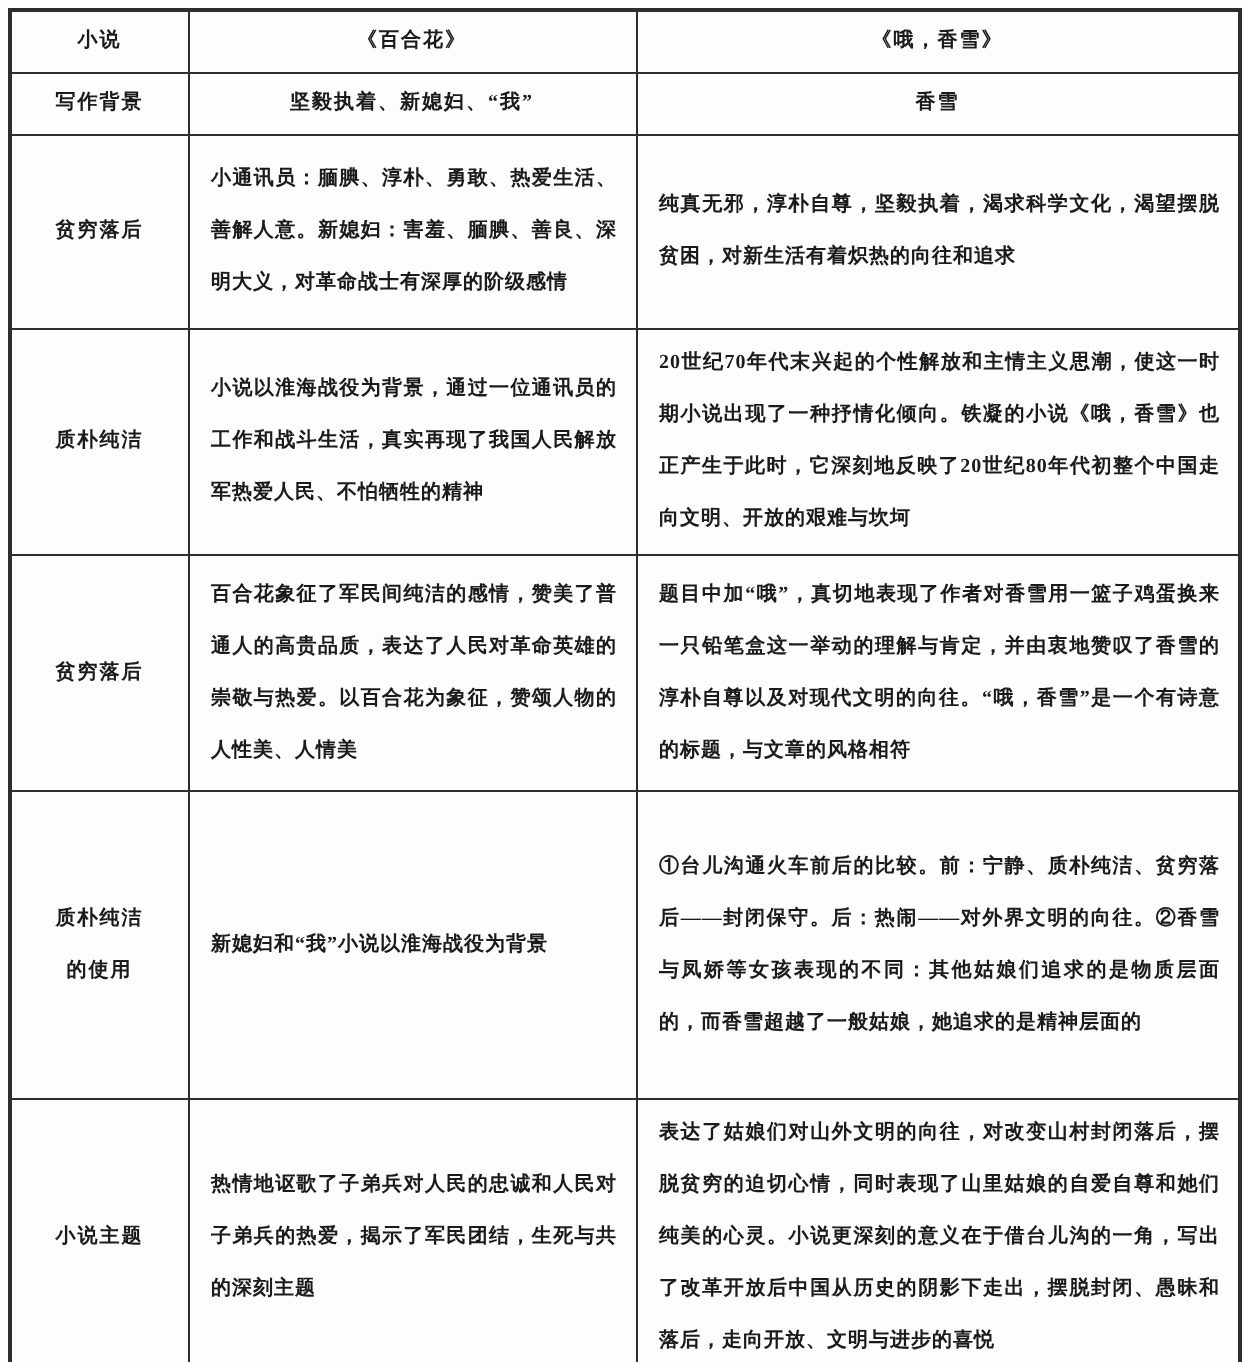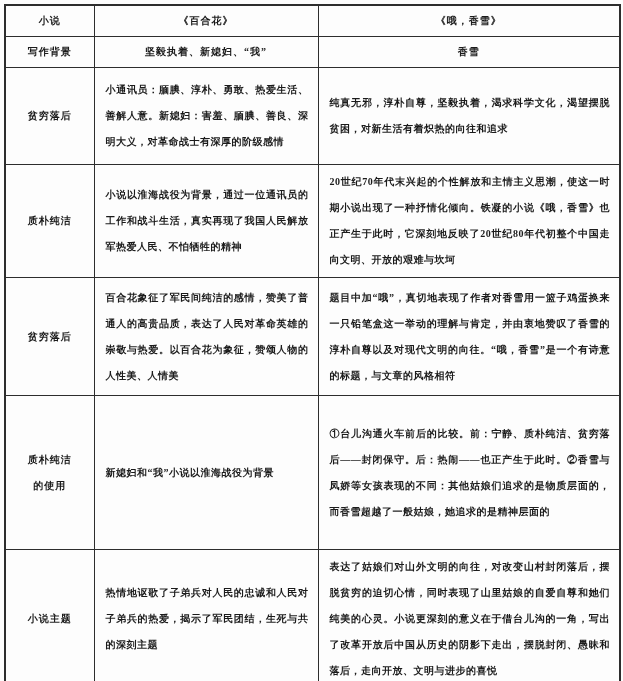--- a/index.html
+++ b/index.html
@@ -88,21 +88,21 @@
       </tr>
       <tr class="r5">
         <td class="label">贫穷落后</td>
         <td class="just">百合花象征了军民间纯洁的感情，赞美了普通人的高贵品质，表达了人民对革命英雄的崇敬与热爱。以百合花为象征，赞颂人物的人性美、人情美</td>
         <td class="just">题目中加“哦”，真切地表现了作者对香雪用一篮子鸡蛋换来一只铅笔盒这一举动的理解与肯定，并由衷地赞叹了香雪的淳朴自尊以及对现代文明的向往。“哦，香雪”是一个有诗意的标题，与文章的风格相符</td>
       </tr>
       <tr class="r6">
         <td class="label">质朴纯洁
 的使用</td>
         <td class="just">新媳妇和“我”小说以淮海战役为背景</td>
-        <td class="just">①台儿沟通火车前后的比较。前：宁静、质朴纯洁、贫穷落后——封闭保守。后：热闹——也正产生于此时。②香雪与凤娇等女孩表现的不同：其他姑娘们追求的是物质层面的，而香雪超越了一般姑娘，她追求的是精神层面的</td>
+        <td class="just">①台儿沟通火车前后的比较。前：宁静、质朴纯洁、贫穷落后——封闭保守。后：热闹——对外界文明的向往。②香雪与凤娇等女孩表现的不同：其他姑娘们追求的是物质层面的，而香雪超越了一般姑娘，她追求的是精神层面的</td>
       </tr>
       <tr class="r7">
         <td class="label">小说主题</td>
         <td class="just">热情地讴歌了子弟兵对人民的忠诚和人民对子弟兵的热爱，揭示了军民团结，生死与共的深刻主题</td>
         <td class="just">表达了姑娘们对山外文明的向往，对改变山村封闭落后，摆脱贫穷的迫切心情，同时表现了山里姑娘的自爱自尊和她们纯美的心灵。小说更深刻的意义在于借台儿沟的一角，写出了改革开放后中国从历史的阴影下走出，摆脱封闭、愚昧和落后，走向开放、文明与进步的喜悦</td>
       </tr>
     </tbody>
   </table>
 </div>
 

